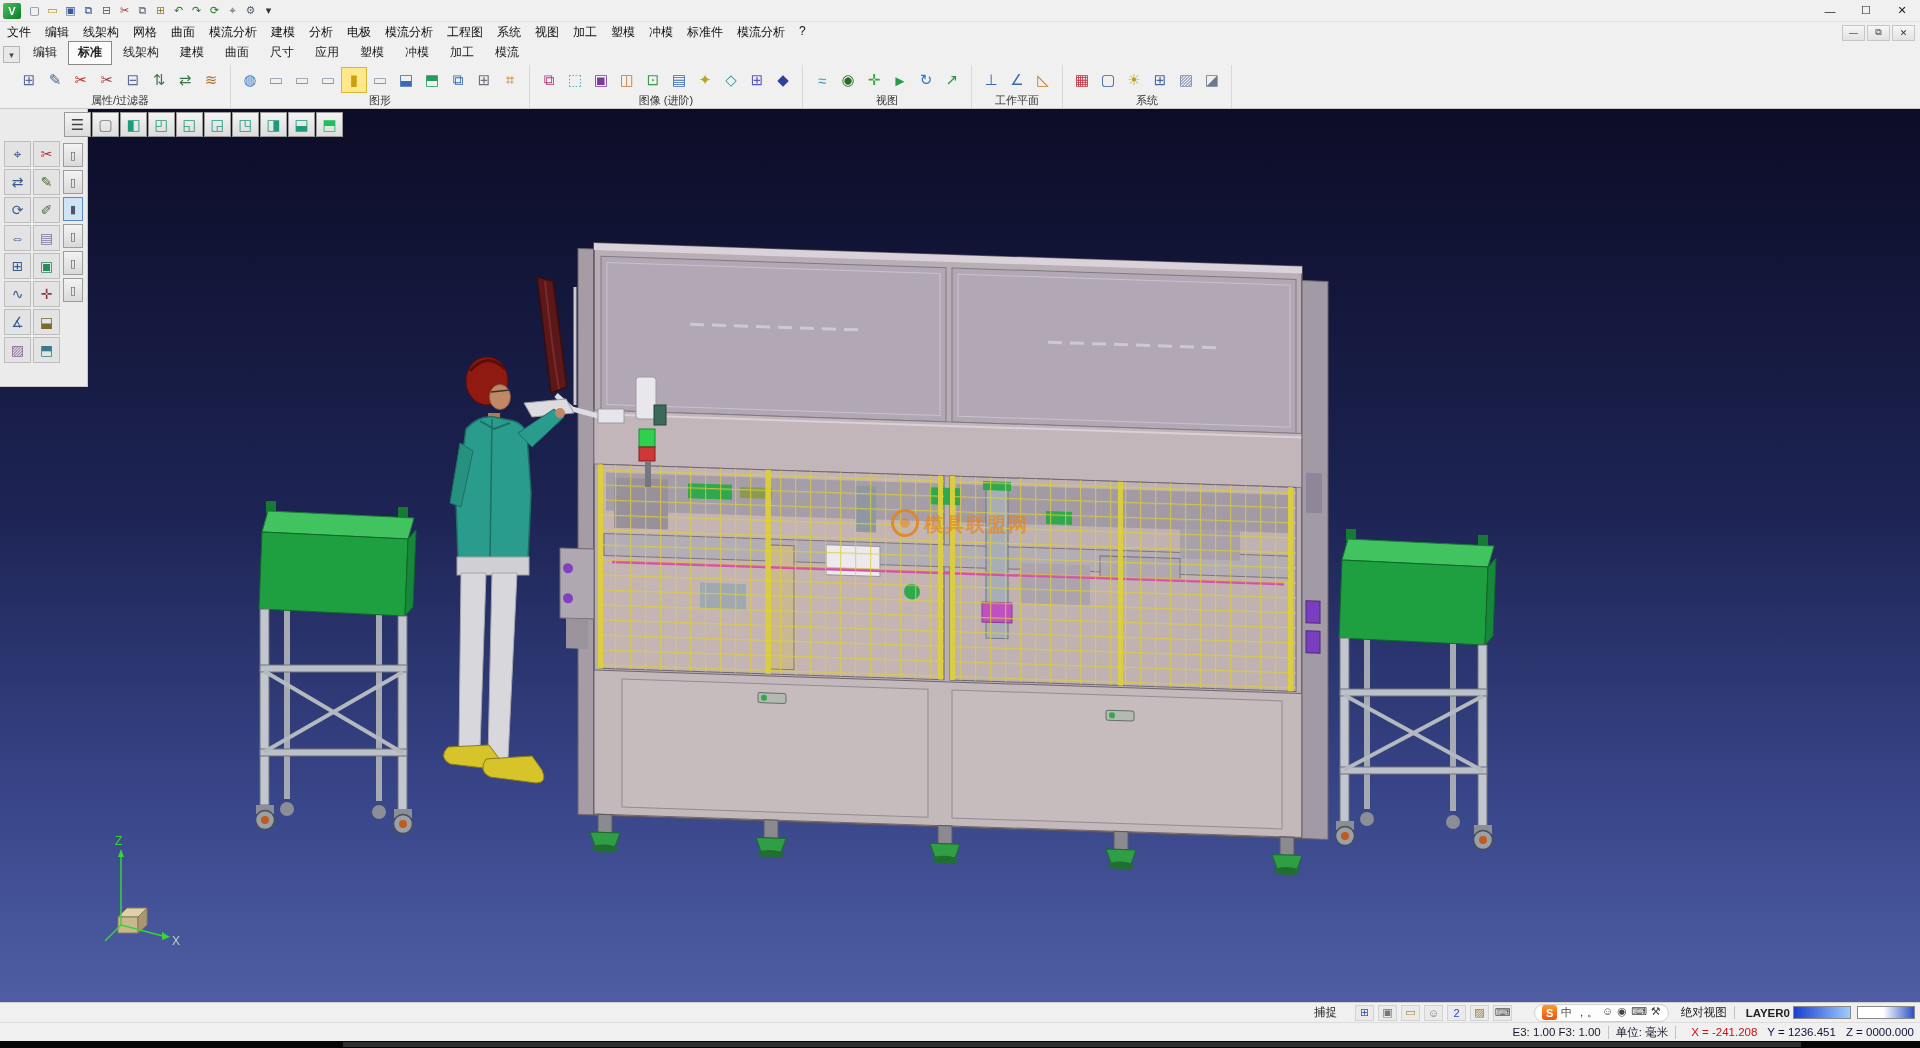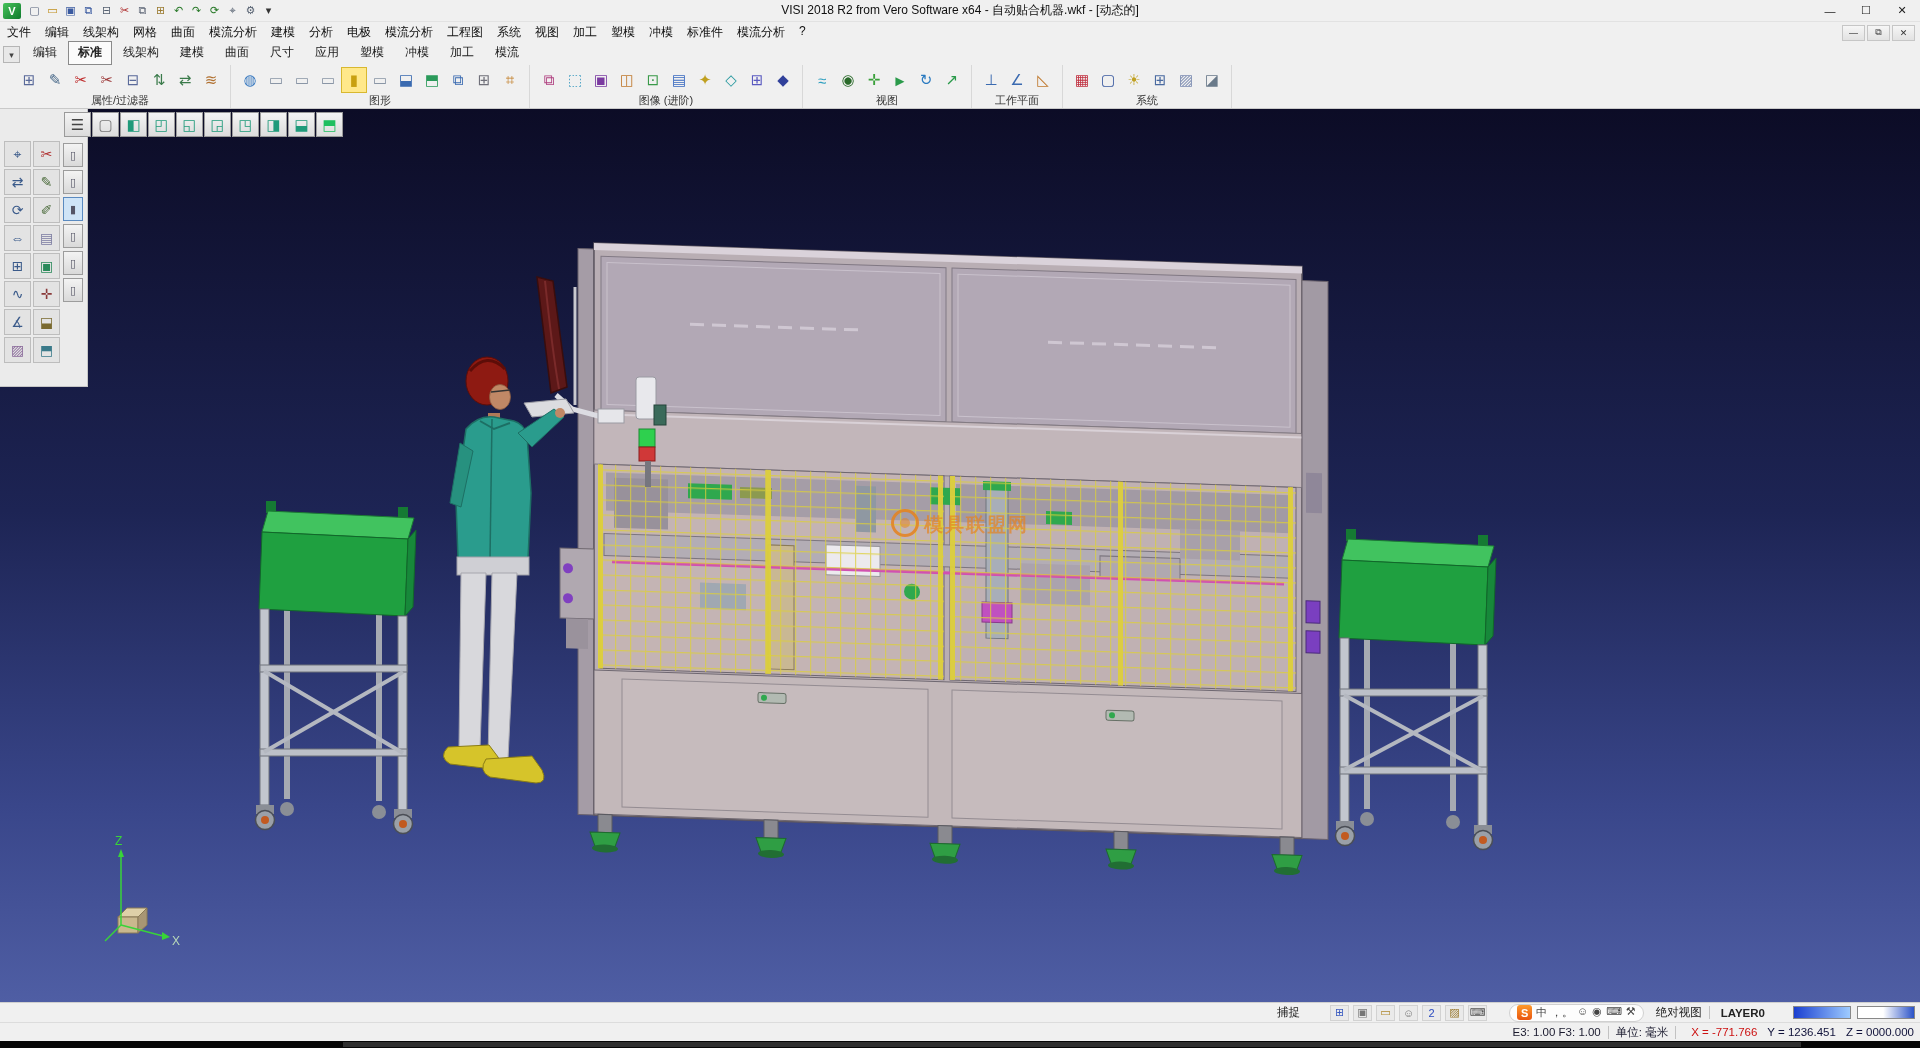--- a/index.html
+++ b/index.html
@@ -64,27 +64,27 @@
 
 
 .status1{position:absolute;top:1002px;left:0;right:0;height:20px;background:#f0f0f0;border-top:1px solid #cfcfcf;
   display:flex;align-items:center;justify-content:flex-end;font-size:11.5px;color:#222;padding-right:5px;}
 .status2{position:absolute;top:1022px;left:0;right:0;height:19px;background:#f0f0f0;border-top:1px solid #dcdcdc;
   display:flex;align-items:center;justify-content:flex-end;font-size:11.5px;color:#1a1a2e;padding-right:6px;}
 .v-sep{width:1px;height:13px;background:#c2c2c2;margin:0 7px;}
 .st-icons{display:flex;gap:4px;margin:0 10px;}
 .st-icon{width:19px;height:16px;display:flex;align-items:center;justify-content:center;font-size:11px;
   border:1px solid #d2d2d2;background:#eaeaea;}
-.snap-label{margin-right:20px;}
+.snap-label{margin-right:8px;}
 .ime{display:flex;align-items:center;gap:4px;background:#fdfdfd;border:1px solid #d0d0d0;
   border-radius:9px;padding:0 7px;height:18px;margin:0 12px;}
 .ime-s{width:15px;height:15px;border-radius:3px;background:linear-gradient(#ff9a2a,#e85510);
   color:#fff;font-weight:bold;font-size:11px;display:flex;align-items:center;justify-content:center;}
 .ime-item{font-size:11px;color:#444;}
-.layer-label{font-weight:bold;margin:0 28px 0 4px;}
+.layer-label{font-weight:bold;margin:0 3px 0 4px;}
 .swatch1{width:58px;height:13px;border:1px solid #888;background:linear-gradient(90deg,#1a3fd0,#9ecbff);margin-right:6px;}
 .swatch2{width:58px;height:13px;border:1px solid #888;background:linear-gradient(90deg,#ffffff 0 45%,#2a52c8);}
 .coord-x{color:#cc1111;margin-left:8px;}
 .coord-y,.coord-z{color:#10123a;margin-left:10px;}
 .taskbar{position:absolute;top:1041px;left:0;right:0;height:7px;background:#060606;}
 .task-seg{position:absolute;left:343px;top:1px;width:1458px;height:5px;background:#2f2f2f;}
 </style>
 </head>
 <body>
 
@@ -102,21 +102,20 @@
         <div class="qat-icon" style="color: rgb(176, 48, 48);">✂</div>
         <div class="qat-icon" style="color: rgb(96, 104, 120);">⧉</div>
         <div class="qat-icon" style="color: rgb(154, 122, 48);">⊞</div>
         <div class="qat-icon" style="color: rgb(42, 122, 42);">↶</div>
         <div class="qat-icon" style="color: rgb(42, 122, 42);">↷</div>
         <div class="qat-icon" style="color: rgb(42, 122, 42);">⟳</div>
         <div class="qat-icon" style="color: rgb(85, 96, 112);">⌖</div>
         <div class="qat-icon" style="color: rgb(85, 96, 112);">⚙</div>
         <div class="qat-icon" style="color: rgb(51, 51, 51);">▾</div>
       </div>
-    <div class="window-title">VISI 2018 R2 from Vero Software x64 - 自动贴合机器.wkf - [动态的]</div>
     <div class="win-controls">
       <div class="win-btn">—</div>
       <div class="win-btn">☐</div>
       <div class="win-btn">✕</div>
     </div>
   </div>
 
   <div class="menubar">
     <div style="display:flex">
 
@@ -539,21 +538,21 @@
     <span class="layer-label">LAYER0</span>
     <span class="swatch1"></span>
     <span class="swatch2"></span>
   </div>
 
   <div class="status2">
     <span>E3: 1.00  F3: 1.00</span>
     <span class="v-sep"></span>
     <span>单位: 毫米</span>
     <span class="v-sep"></span>
-    <span class="coord-x">X = -771.766</span>
+    <span class="coord-x">X = -241.208</span>
     <span class="coord-y">Y = 1236.451</span>
     <span class="coord-z">Z = 0000.000</span>
   </div>
 
   <div class="taskbar">
     <div class="task-seg"></div>
   </div>
 
 </div>
 

